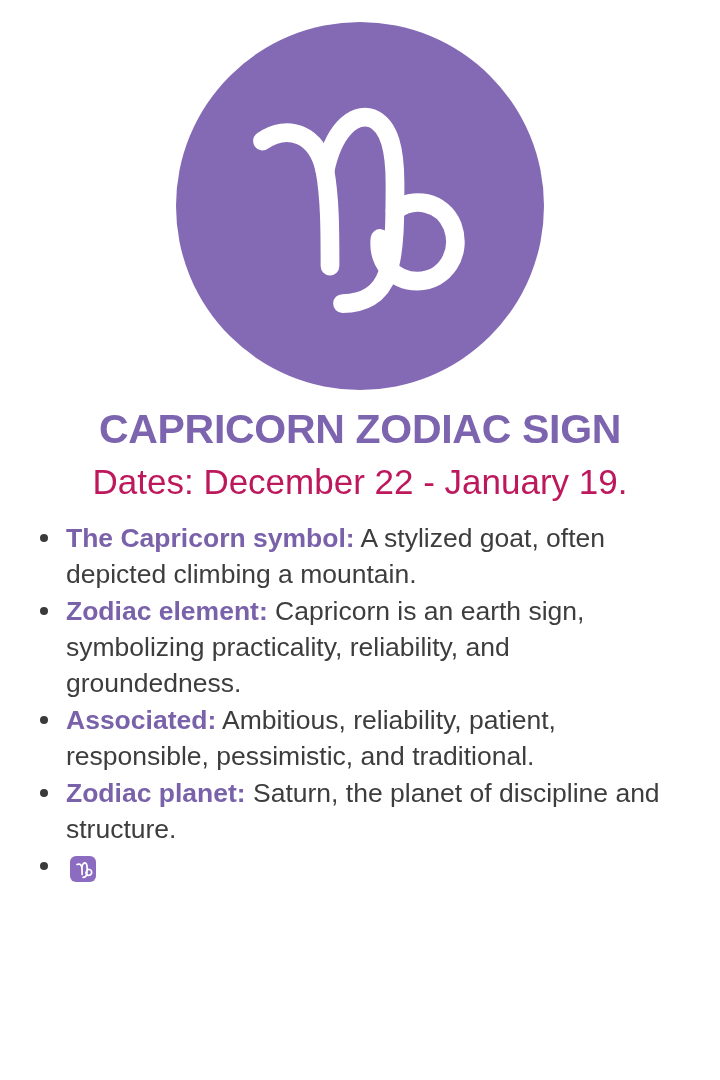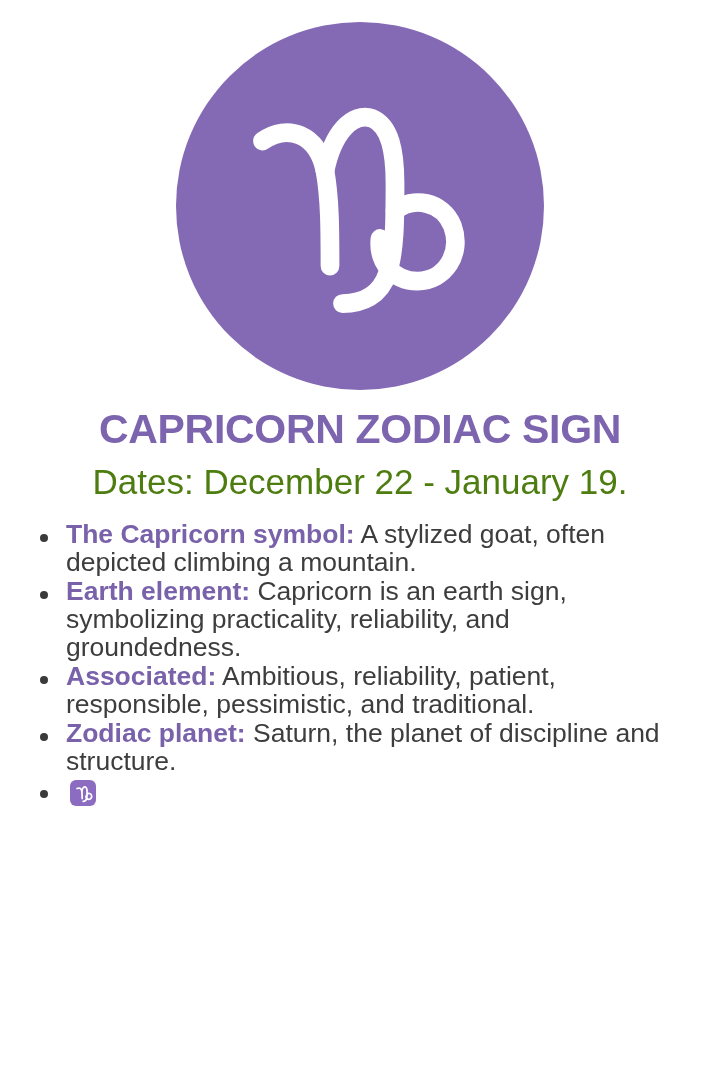--- a/index.html
+++ b/index.html
@@ -61,39 +61,39 @@
     color: #7c64af;
     text-align: center;
     line-height: 1.05;
     white-space: nowrap;
   }
 
   .subtitle {
     margin-top: 12px;
     font-size: 35px;
     font-weight: 400;
-    color: #4d7c0f;
+    color: #be185d;
     text-align: center;
     line-height: 1.1;
     white-space: nowrap;
   }
 
   
   .facts {
     margin-top: 18px;
     width: 720px;
     padding: 0 40px 0 32px;
     list-style: none;
   }
 
   .fact-item {
     position: relative;
     padding-left: 34px;
     font-size: 26.5px;
-    line-height: 28px;
+    line-height: 36px;
     color: #3d3d3d;
     font-weight: 400;
     margin-bottom: 1px;
     text-align: left;
   }
 
   .fact-bullet {
     position: absolute;
     left: 8px;
     top: 14px;
@@ -150,21 +150,21 @@
       </svg>
     </div>
   </div>
 
   <div class="title">CAPRICORN ZODIAC SIGN</div>
 
   <div class="subtitle">Dates: December 22 - January 19.</div>
 
   <ul class="facts">
       <li class="fact-item"><span class="fact-bullet"></span><span class="fact-label">The Capricorn symbol:</span><span class="fact-text"> A stylized goat, often depicted climbing a mountain.</span></li>
-      <li class="fact-item"><span class="fact-bullet"></span><span class="fact-label">Earth element:</span><span class="fact-text"> Capricorn is an earth sign, symbolizing practicality, reliability, and groundedness.</span></li>
+      <li class="fact-item"><span class="fact-bullet"></span><span class="fact-label">Zodiac element:</span><span class="fact-text"> Capricorn is an earth sign, symbolizing practicality, reliability, and groundedness.</span></li>
       <li class="fact-item"><span class="fact-bullet"></span><span class="fact-label">Associated:</span><span class="fact-text"> Ambitious, reliability, patient, responsible, pessimistic, and traditional.</span></li>
       <li class="fact-item"><span class="fact-bullet"></span><span class="fact-label">Zodiac planet:</span><span class="fact-text"> Saturn, the planet of discipline and structure.</span></li>
       <li class="fact-item"><span class="fact-bullet"></span><span class="fact-text"></span><span class="zodiac-badge">
           <svg viewBox="0 0 100 100" fill="none" xmlns="http://www.w3.org/2000/svg">
   <path d="M16 24 C26 18, 38 22, 41 38 C43 49, 43 62, 43 76" stroke="#ffffff" stroke-width="9" stroke-linecap="round" fill="none"></path>
   <path d="M41 38 C44 22, 52 13, 60 16 C67 19, 69 29, 69 42
            C69 58, 69 70, 66 79 C63 88, 56 91, 48 91" stroke="#ffffff" stroke-width="9" stroke-linecap="round" fill="none"></path>
   <path d="M69 53 C76 47, 88 49, 92 59 C96 70, 89 81, 78 81
            C68 81, 62 73, 63 64" stroke="#ffffff" stroke-width="9" stroke-linecap="round" fill="none"></path>
 </svg>

